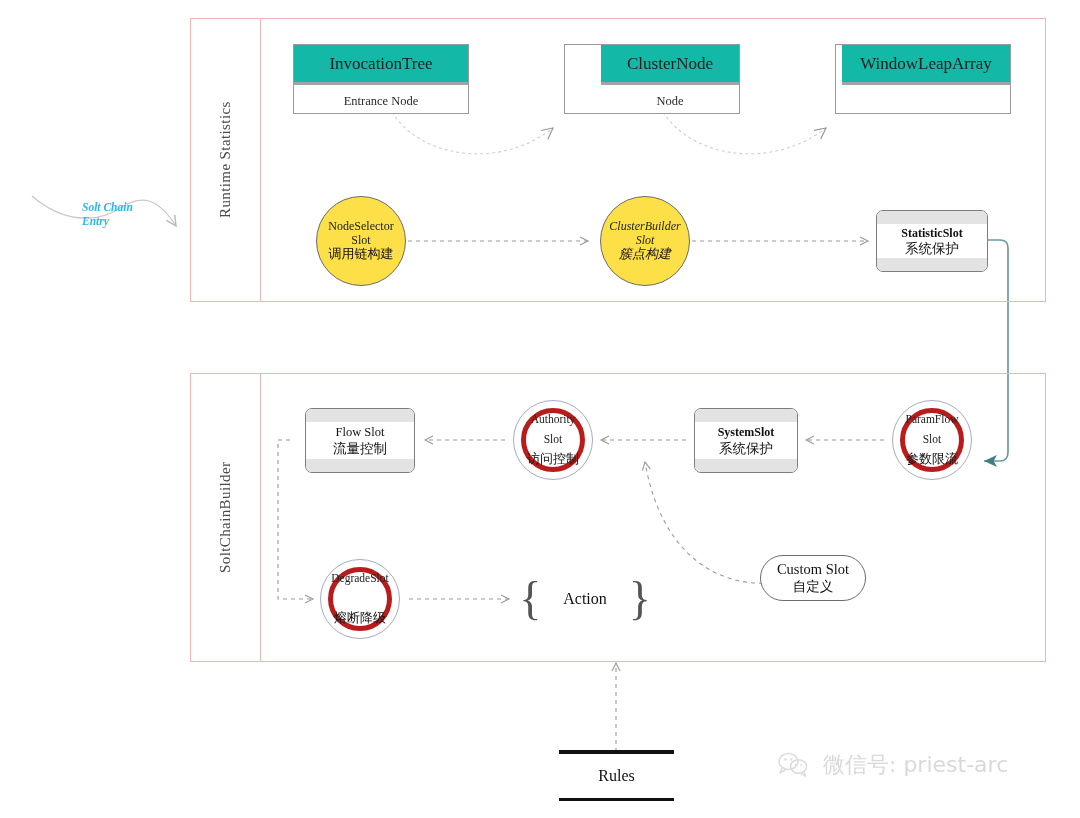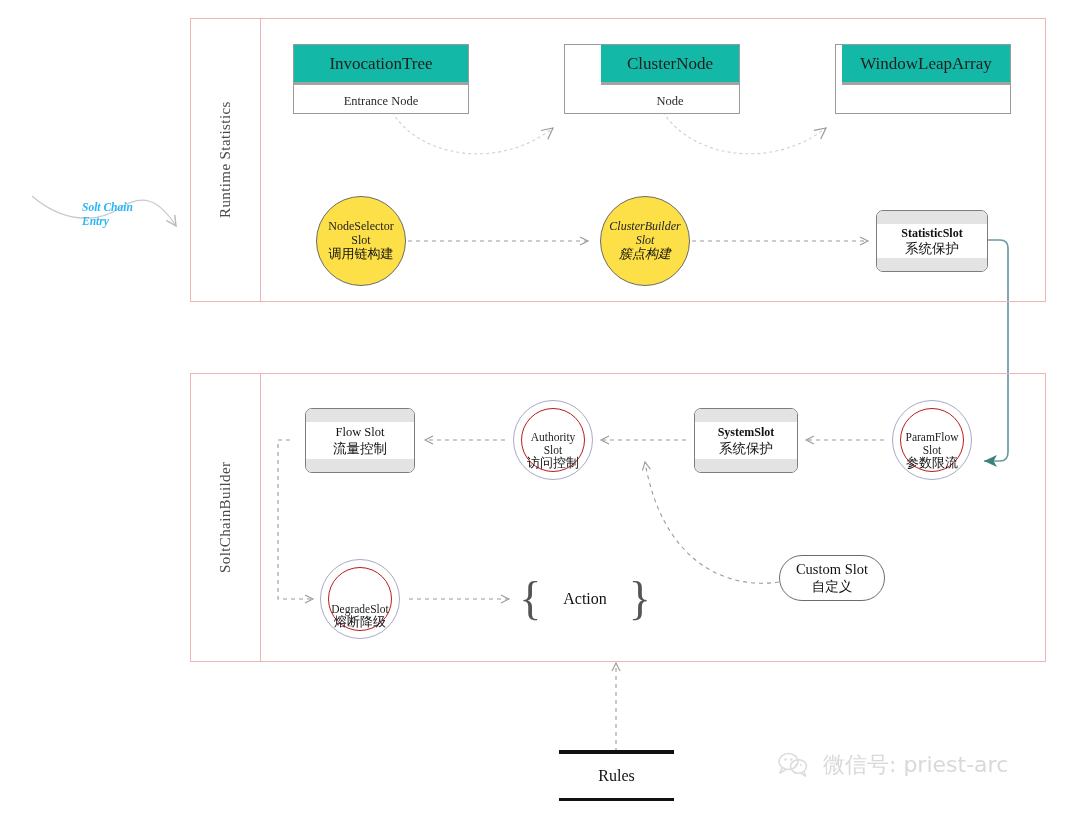--- a/index.html
+++ b/index.html
@@ -26,22 +26,22 @@
   
   .circ{position:absolute;border:1px solid #6b6b6b;border-radius:50%;background:#fde047;
         display:flex;flex-direction:column;align-items:center;justify-content:center;
         box-sizing:border-box;line-height:1.12;}
   .circ .en{font-size:12px;color:#222;text-align:center;}
   .circ .cn{font-size:13px;color:#111;font-family:"DejaVu Sans",sans-serif;}
 
   
   .dcirc{position:absolute;border:1px solid #a6abc4;border-radius:50%;background:#fff;box-sizing:border-box;}
   .dcirc .inner{position:absolute;left:7px;top:7px;right:7px;bottom:7px;
-                border:1px solid #b91c1c;border-radius:50%;
-                display:flex;flex-direction:column;align-items:center;justify-content:flex-end;
+                border:5px solid #b91c1c;border-radius:50%;
+                display:flex;flex-direction:column;align-items:center;justify-content:space-between;
                 line-height:1.12;}
   .dcirc .en{font-size:11.5px;color:#222;text-align:center;}
   .dcirc .cn{font-size:13px;color:#111;font-family:"DejaVu Sans",sans-serif;}
 
   
   .nodebox{position:absolute;border:1px solid #7d7d7d;border-radius:7px;background:#fff;
            box-sizing:border-box;overflow:hidden;}
   .nodebox .band{height:13px;background:#e3e3e3;}
   .nodebox .band.top{border-bottom:1px solid #7d7d7d;}
   .nodebox .band.bot{border-top:1px solid #7d7d7d;}
@@ -217,21 +217,21 @@
     </div>
   </div>
 
   <div class="dcirc" style="left:320px;top:559px;width:80px;height:80px;">
     <div class="inner">
       <div class="en">DegradeSlot</div>
       <div class="cn">熔断降级</div>
     </div>
   </div>
 
-  <div class="pill" style="left:779px;top:555px;width:106px;height:46px;">
+  <div class="pill" style="left:760px;top:555px;width:106px;height:46px;">
     <div class="en">Custom Slot</div>
     <div class="cn">自定义</div>
   </div>
 
   <div class="action" style="left:520px;top:572px;width:130px;height:54px;">
     <span class="brace">{</span>
     <span class="txt">Action</span>
     <span class="brace">}</span>
   </div>
 

